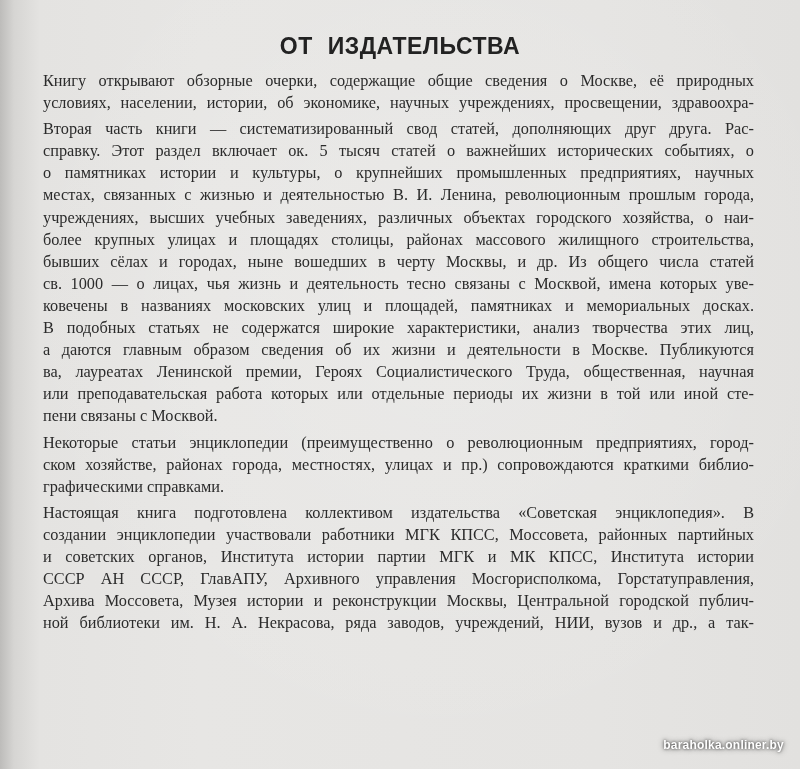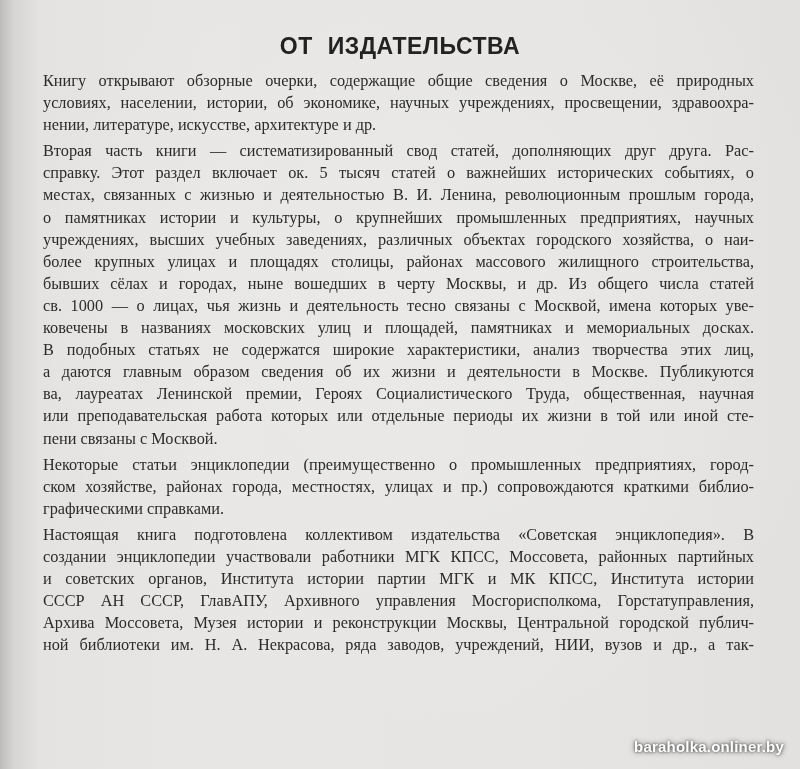--- a/index.html
+++ b/index.html
@@ -58,60 +58,59 @@
   }
   .line.last {
     text-align-last: left;
   }
   .watermark {
     position: absolute;
     right: 16px;
     top: 738px;
     font-family: "Liberation Sans", sans-serif;
     font-weight: bold;
-    font-size: 15px;
+    font-size: 12px;
     color: #ffffff;
     text-shadow: 0 0 3px rgba(0,0,0,0.7), 0 0 6px rgba(0,0,0,0.45);
     letter-spacing: 0.2px;
   }
 </style>
 </head>
 <body>
 
 <div class="page">
   <div class="title">ОТ ИЗДАТЕЛЬСТВА</div>
 
   <div class="body-text">
 
 
     <div class="para">
       <span class="line">Книгу открывают обзорные очерки, содержащие общие сведения о Москве, её природных</span>
       <span class="line">условиях, населении, истории, об экономике, научных учреждениях, просвещении, здравоохра-</span>
-      <span class="line last">нении, литературе, искусстве, архитектуре и др.</span>
     </div>
 
     <div class="para">
       <span class="line">Вторая часть книги — систематизированный свод статей, дополняющих друг друга. Рас-</span>
       <span class="line">справку. Этот раздел включает ок. 5 тысяч статей о важнейших исторических событиях, о</span>
+      <span class="line">о памятниках истории и культуры, о крупнейших промышленных предприятиях, научных</span>
       <span class="line">местах, связанных с жизнью и деятельностью В. И. Ленина, революционным прошлым города,</span>
-      <span class="line">о памятниках истории и культуры, о крупнейших промышленных предприятиях, научных</span>
       <span class="line">учреждениях, высших учебных заведениях, различных объектах городского хозяйства, о наи-</span>
       <span class="line">более крупных улицах и площадях столицы, районах массового жилищного строительства,</span>
       <span class="line">бывших сёлах и городах, ныне вошедших в черту Москвы, и др. Из общего числа статей</span>
       <span class="line">св. 1000 — о лицах, чья жизнь и деятельность тесно связаны с Москвой, имена которых уве-</span>
       <span class="line">ковечены в названиях московских улиц и площадей, памятниках и мемориальных досках.</span>
       <span class="line">В подобных статьях не содержатся широкие характеристики, анализ творчества этих лиц,</span>
       <span class="line">а даются главным образом сведения об их жизни и деятельности в Москве. Публикуются</span>
       <span class="line">ва, лауреатах Ленинской премии, Героях Социалистического Труда, общественная, научная</span>
       <span class="line">или преподавательская работа которых или отдельные периоды их жизни в той или иной сте-</span>
       <span class="line last">пени связаны с Москвой.</span>
     </div>
 
     <div class="para">
-      <span class="line">Некоторые статьи энциклопедии (преимущественно о промышленных предприятиях, город-</span>
+      <span class="line">Некоторые статьи энциклопедии (преимущественно о революционным предприятиях, город-</span>
       <span class="line">ском хозяйстве, районах города, местностях, улицах и пр.) сопровождаются краткими библио-</span>
       <span class="line last">графическими справками.</span>
     </div>
 
     <div class="para">
       <span class="line">Настоящая книга подготовлена коллективом издательства «Советская энциклопедия». В</span>
       <span class="line">создании энциклопедии участвовали работники МГК КПСС, Моссовета, районных партийных</span>
       <span class="line">и советских органов, Института истории партии МГК и МК КПСС, Института истории</span>
       <span class="line">СССР АН СССР, ГлавАПУ, Архивного управления Мосгорисполкома, Горстатуправления,</span>
       <span class="line">Архива Моссовета, Музея истории и реконструкции Москвы, Центральной городской публич-</span>

